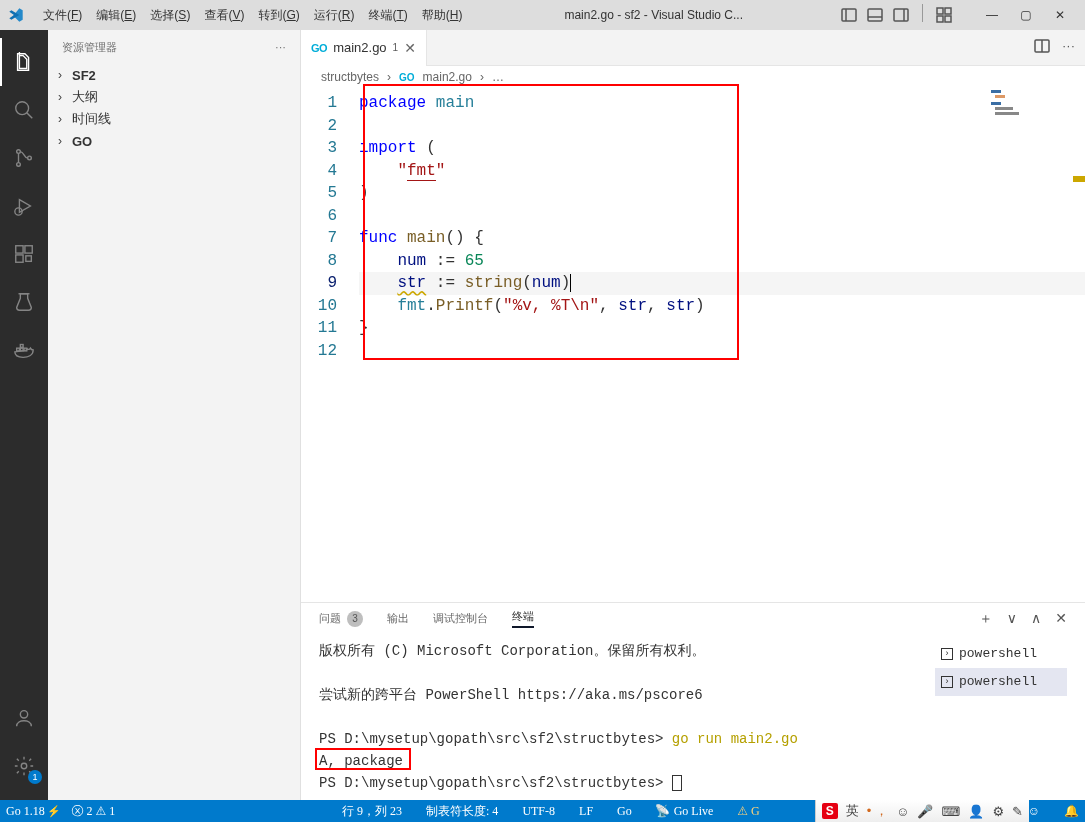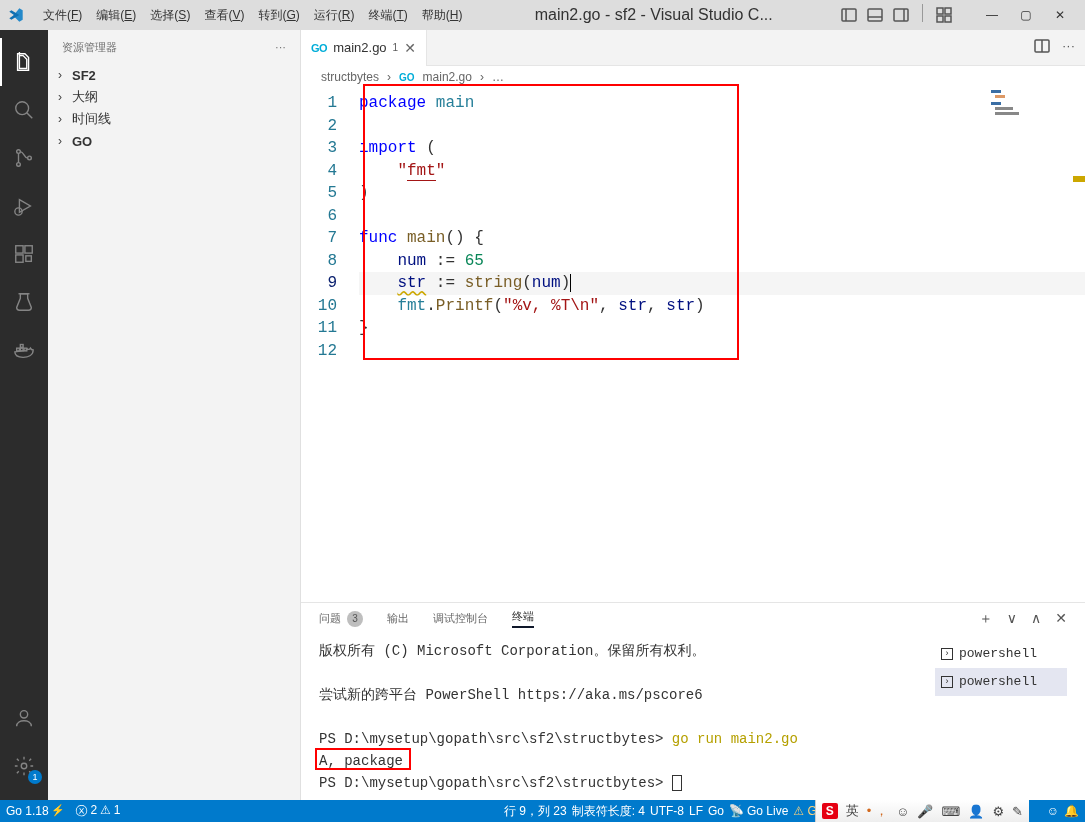--- a/index.html
+++ b/index.html
@@ -4,21 +4,21 @@
 <style>
 * { margin: 0; padding: 0; box-sizing: border-box; }
 body { font-family: "Segoe UI", "Microsoft YaHei", sans-serif; font-size: 13px; background: #fff; color: #333; width: 1085px; height: 822px; overflow: hidden; }
 
 
 .titlebar { height: 30px; background: #dddddd; display: flex; align-items: center; padding: 0 8px; }
 .titlebar .logo { width: 16px; height: 16px; margin-right: 12px; }
 .titlebar .menu { display: flex; }
 .titlebar .menu-item { padding: 0 7px; cursor: default; font-size: 12px; }
 .titlebar .menu-item u { text-decoration: underline; }
-.titlebar .title { flex: 1; text-align: center; font-size: 16px; color: #333; white-space: nowrap; overflow: hidden; text-overflow: ellipsis; padding: 0 8px; }
+.titlebar .title { flex: 1; text-align: center; font-size: 12px; color: #333; white-space: nowrap; overflow: hidden; text-overflow: ellipsis; padding: 0 8px; }
 .titlebar .layout-btns { display: flex; gap: 4px; margin-right: 20px; }
 .titlebar .layout-btns .lb { width: 22px; height: 22px; display: flex; align-items: center; justify-content: center; font-size: 14px; color: #555; }
 .titlebar .layout-btns .lb-sep { width: 1px; height: 18px; background: #999; margin: 0 6px; }
 .titlebar .win-btns { display: flex; }
 .titlebar .win-btn { width: 34px; height: 30px; display: flex; align-items: center; justify-content: center; font-size: 12px; }
 
 
 .body { display: flex; height: 770px; }
 .activitybar { width: 48px; background: #2c2c2c; display: flex; flex-direction: column; align-items: center; padding-top: 8px; position: relative; }
 .activitybar .act-icon { width: 48px; height: 48px; display: flex; align-items: center; justify-content: center; color: #858585; font-size: 22px; position: relative; }
@@ -71,22 +71,22 @@
 .panel-body { flex: 1; display: flex; gap: 8px; padding: 6px 18px 0 4px; font-family: Consolas, "Courier New", monospace; font-size: 14px; line-height: 22px; position: relative; }
 .terminal-out { flex: 1; position: relative; padding-left: 14px; }
 .redbox2 { position: absolute; border: 2px solid #ff0000; }
 .term-yellow { color: #b5a000; }
 .panel-side { width: 132px; }
 .term-sess { display: flex; align-items: center; gap: 6px; padding: 3px 6px; font-size: 13px; }
 .term-sess.sel { background: #e4e6f1; }
 .term-sess .box { width: 12px; height: 12px; border: 1px solid #333; display: inline-flex; align-items: center; justify-content: center; font-size: 9px; }
 
 .statusbar { height: 22px; background: #007acc; color: #fff; display: flex; align-items: center; font-size: 12px; gap: 10px; padding: 0 6px; }
-.statusbar .sb-item { display: flex; gap: 3px; }
-.statusbar .right { margin-left: auto; display: flex; gap: 5px; align-items: center; }
+.statusbar .sb-item { display: flex; align-items: center; gap: 3px; font-family: Liberation Serif, serif; }
+.statusbar .right { margin-left: auto; display: flex; gap: 24px; align-items: center; }
 .statusbar .lightning { font-size: 11px; }
 
 
 .ime-bar { position: absolute; right: 56px; bottom: 0; height: 22px; background: linear-gradient(#ffffff,#eeeeee); display: flex; align-items: center; gap: 8px; padding: 0 6px; border-left: 1px solid #ccc; }
 .ime-logo { background: #e60012; color: #fff; font-size: 12px; font-weight: bold; width: 16px; height: 16px; display: flex; align-items: center; justify-content: center; border-radius: 2px; }
 .ime-bar span { font-size: 13px; color: #444; }
 
 svg.icon { width: 22px; height: 22px; stroke: currentColor; stroke-width: 1.5; fill: none; }
 svg.icon-sm { width: 16px; height: 16px; stroke: currentColor; stroke-width: 1.5; fill: none; }
 </style>

